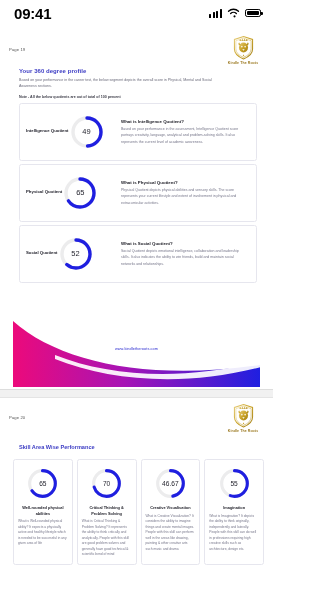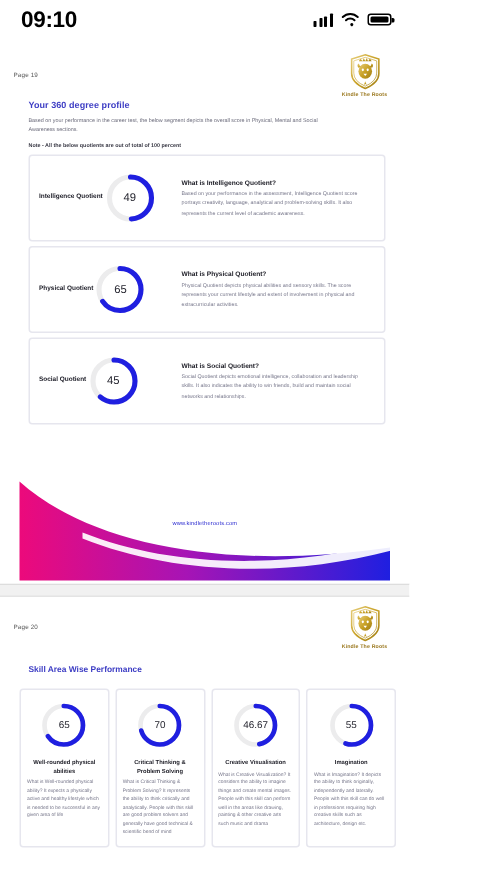--- a/index.html
+++ b/index.html
@@ -109,21 +109,21 @@
     line-height:1.4; margin-bottom:3px;
   }
   .sbody{ font-size:3.3px; color:#76768a; line-height:1.66; text-align:left; }
 </style>
 </head>
 <body>
 
 <div class="viewport">
 
   <div class="statusbar">
-    <div class="clock">09:10</div>
+    <div class="clock">09:41</div>
     <div class="status-icons">
       <span class="signal">
           <i></i>
           <i></i>
           <i></i>
           <i></i>
         </span>
       <svg width="13" height="9.5" viewBox="0 0 16 12">
         <path d="M8 10.6 A1.3 1.3 0 1 0 8 10.59" fill="#000"></path>
         <path d="M4.4 6.9a5.2 5.2 0 0 1 7.2 0" stroke="#000" stroke-width="1.7" fill="none" stroke-linecap="round"></path>
@@ -203,21 +203,21 @@
       </div>
 
       <div class="qcard">
         <div class="qleft">
           <div class="qlabel">Social Quotient</div>
           <div class="gauge">
             <svg width="36" height="36" viewBox="0 0 36 36">
               <circle cx="18" cy="18" r="14" fill="none" stroke="#ececed" stroke-width="3.4"></circle>
               <circle class="arc" cx="18" cy="18" r="14" fill="none" stroke="#1f1fe0" stroke-width="3.4" stroke-linecap="round" transform="rotate(-90 18 18)" stroke-dasharray="53.66 87.96"></circle>
             </svg>
-            <div class="gauge-val">45</div>
+            <div class="gauge-val">52</div>
           </div>
         </div>
         <div class="qright">
           <div class="qtitle">What is Social Quotient?</div>
           <div class="qbody">Social Quotient depicts emotional intelligence, collaboration and leadership skills. It also indicates the ability to win friends, build and maintain social networks and relationships.</div>
         </div>
       </div>
     </div>
 
     <div class="wave-wrap">

